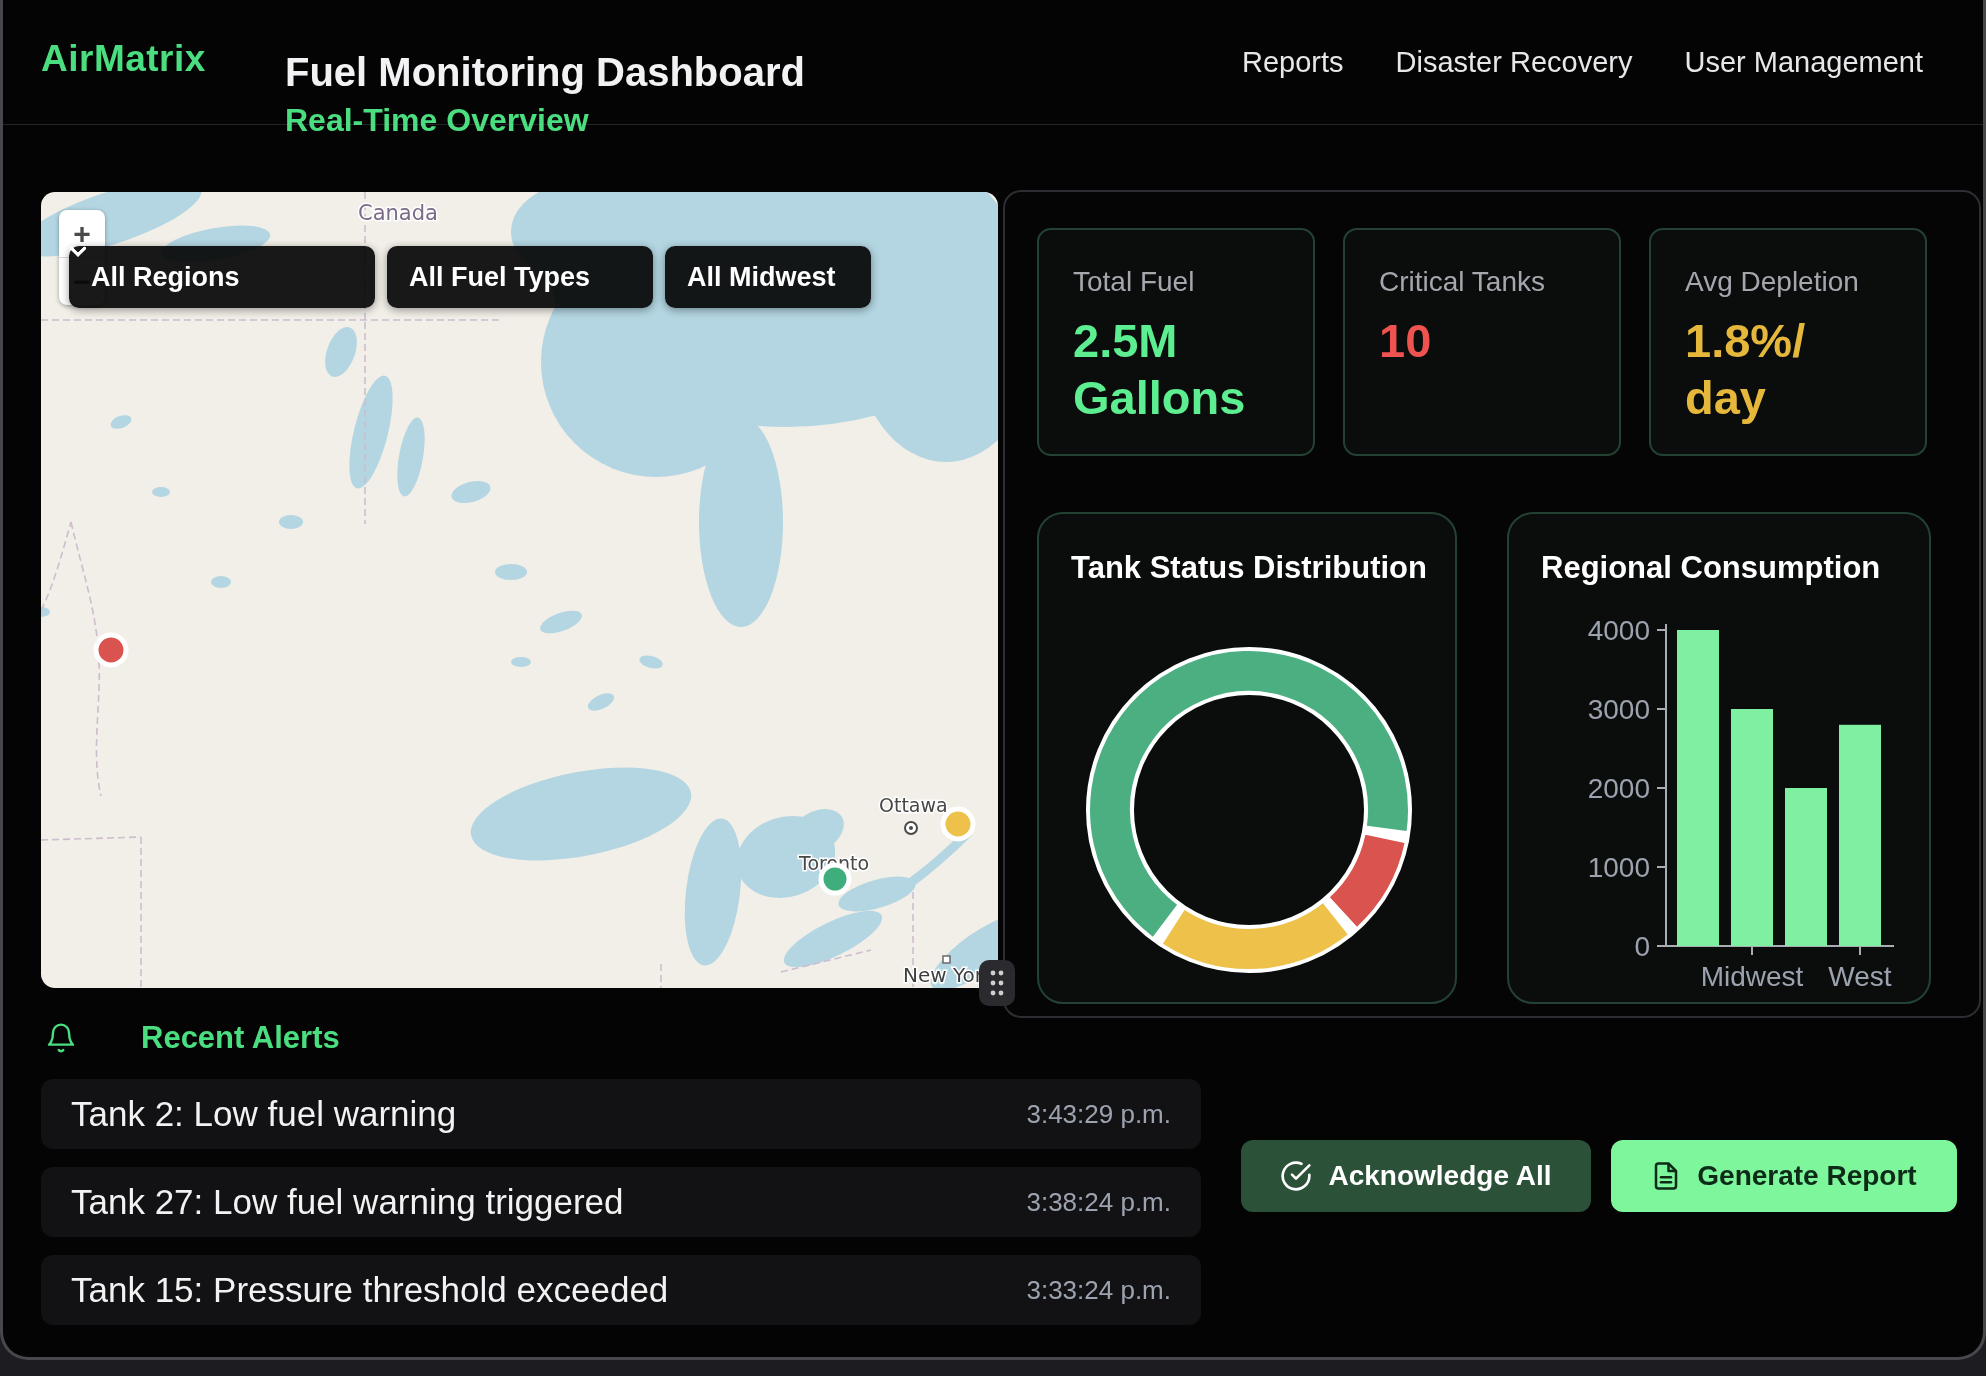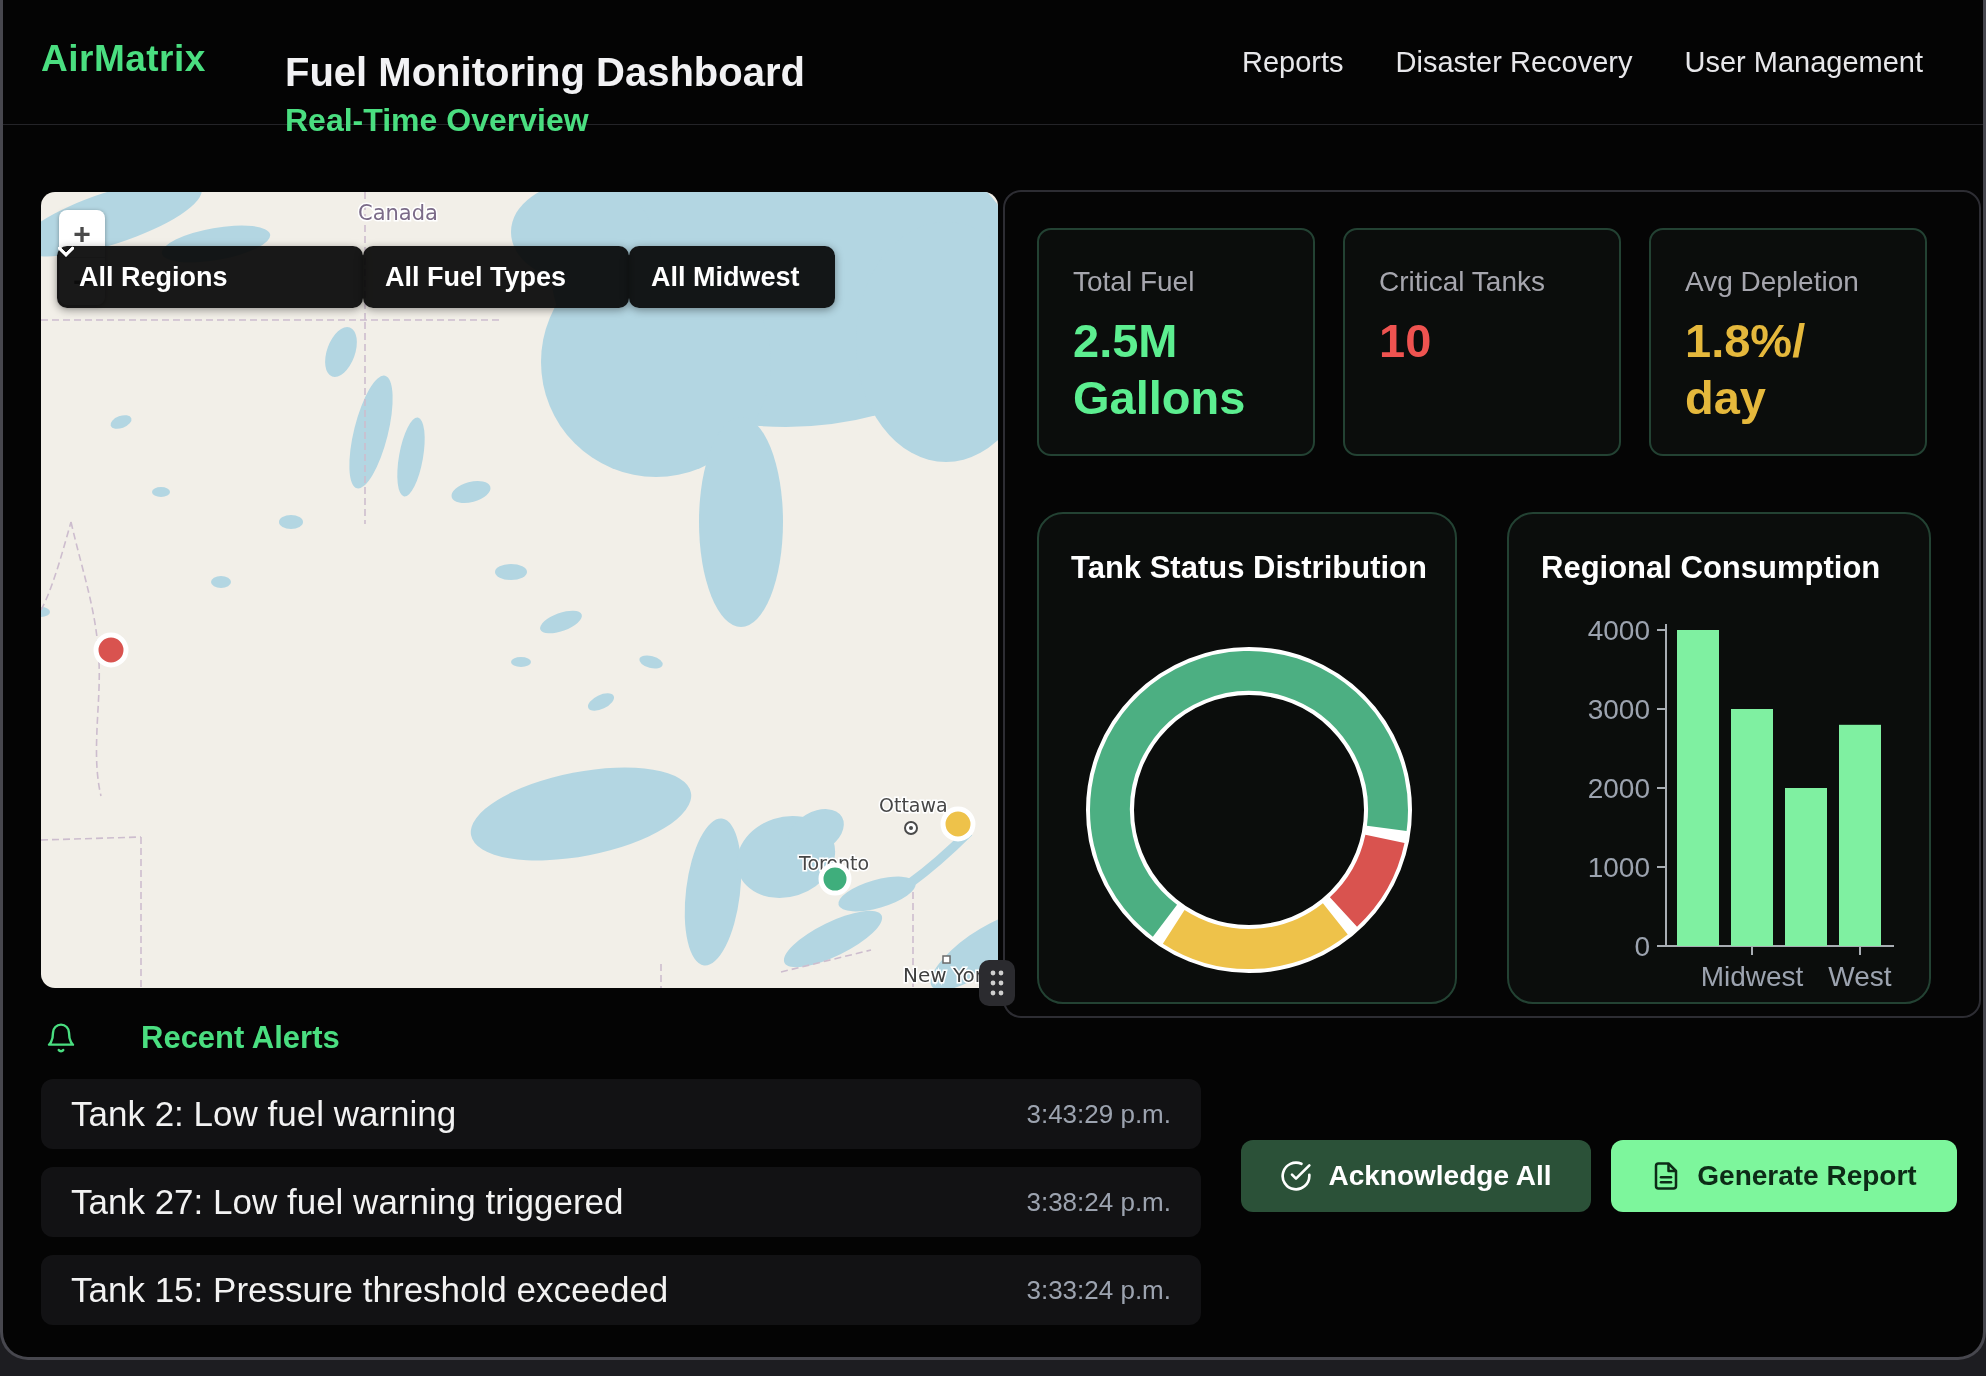--- a/index.html
+++ b/index.html
@@ -19,21 +19,21 @@
   .page-title{font-size:40px;font-weight:800;color:#f2f2f4;line-height:1.2;}
   .page-subtitle{font-size:32px;font-weight:600;color:#4ade80;margin-top:6px;}
   .nav{position:absolute;right:60px;top:0;height:124px;display:flex;align-items:center;gap:52px;}
   .nav-item{font-size:29px;color:#e7e7ea;cursor:pointer;}
   
   .map{position:absolute;left:38px;top:192px;width:957px;height:796px;border-radius:14px;overflow:hidden;background:#f2efe8;}
   .map svg{position:absolute;left:0;top:0;}
   .zoomctl{position:absolute;left:18px;top:18px;width:46px;background:#fff;border-radius:8px;z-index:1;box-shadow:0 1px 4px rgba(0,0,0,.35);}
   .zoombtn{width:46px;height:47px;display:flex;align-items:center;justify-content:center;font-size:30px;font-weight:700;color:#4a4a4a;cursor:pointer;}
   .zoomdiv{height:1px;background:#d8d8d8;}
-  .filters{position:absolute;left:16px;top:54px;display:flex;z-index:2;}
+  .filters{position:absolute;left:28px;top:54px;display:flex;gap:12px;z-index:2;}
   .filter{height:62px;background:rgba(5,5,5,.92);border-radius:10px;display:flex;align-items:center;justify-content:space-between;
     padding:0 20px 0 22px;color:#fff;font-size:27px;font-weight:600;box-sizing:border-box;cursor:pointer;box-shadow:0 2px 8px rgba(0,0,0,.4);}
   .f1{width:306px}.f2{width:266px}.f3{width:206px}
   .map-grip{position:absolute;left:976px;top:960px;width:36px;height:46px;background:#2b2b2f;border-radius:10px;z-index:3;
     display:flex;align-items:center;justify-content:center;cursor:grab;}
   
   .panel{position:absolute;left:1000px;top:190px;width:978px;height:828px;border:2px solid #2d2d33;border-radius:18px;box-sizing:border-box;background:#050505;}
   .stat-card{position:absolute;top:36px;width:278px;height:228px;background:#0b0d0c;border:2px solid #234233;border-radius:14px;box-sizing:border-box;padding:36px 0 0 34px;}
   .sc0{left:32px}.sc1{left:338px}.sc2{left:644px}
   .stat-label{font-size:28px;color:#a6a6ae;margin-bottom:14px;}

